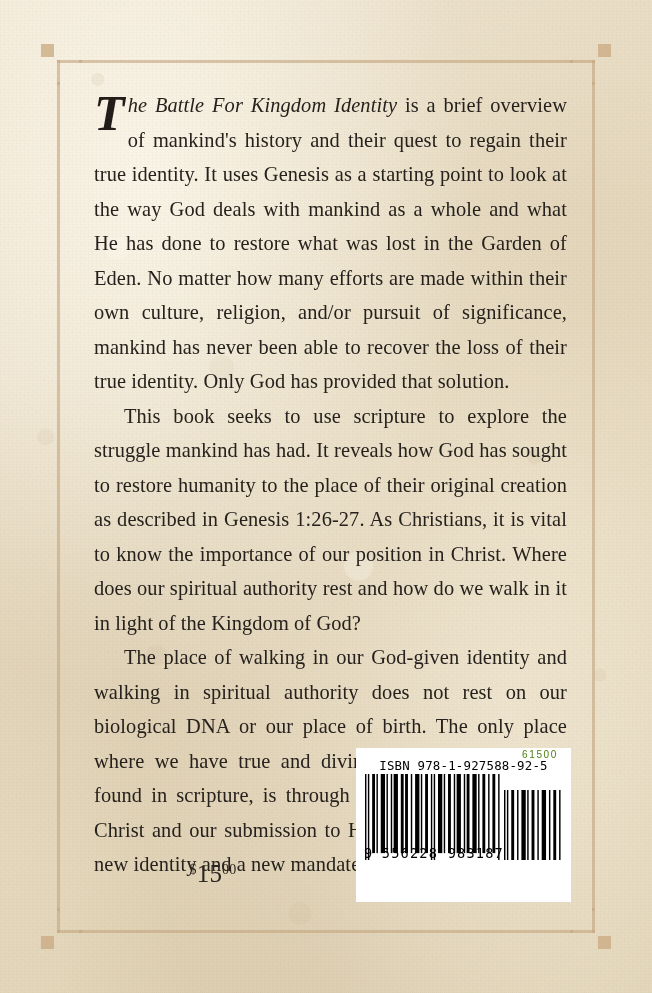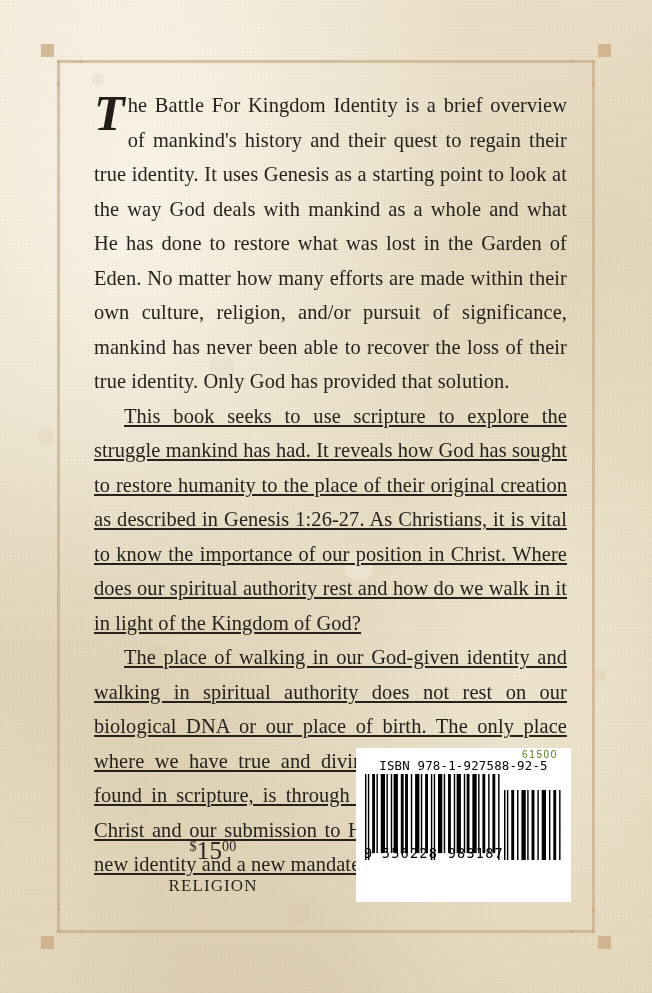--- a/index.html
+++ b/index.html
@@ -112,33 +112,33 @@
     right: 85px;
     top: 88px;
     color: #26211c;
     font-size: 20.4px;
     line-height: 34.5px;
     text-align: justify;
     text-justify: inter-word;
     letter-spacing: 0.1px;
   }
   .blurb p { margin: 0; }
-  .blurb p + p { text-indent: 30px; text-decoration: underline; }
+  .blurb p + p { text-indent: 30px; }
 
   .dropcap {
     float: left;
     font-size: 50px;
     line-height: 0.86;
     padding: 2px 2px 0 0;
     margin: 2px 1px -4px 0;
     font-style: italic;
     font-weight: bold;
     color: #221d18;
   }
-  .title-italic { }
+  .title-italic { font-style: italic; }
 
   
   .bottom {
     position: absolute;
     left: 94px;
     right: 85px;
     bottom: 72px;
     height: 146px;
   }
 
@@ -283,21 +283,20 @@
   <div class="blurb">
     <p><span class="dropcap">T</span><span class="title-italic">he Battle For Kingdom Identity</span><span> is a brief overview of mankind's history and their quest to regain their true identity. It uses Genesis as a starting point to look at the way God deals with mankind as a whole and what He has done to restore what was lost in the Garden of Eden. No matter how many efforts are made within their own culture, religion, and/or pursuit of significance, mankind has never been able to recover the loss of their true identity. Only God has provided that solution.</span></p>
     <p>This book seeks to use scripture to explore the struggle mankind has had. It reveals how God has sought to restore humanity to the place of their original creation as described in Genesis 1:26-27. As Christians, it is vital to know the importance of our position in Christ. Where does our spiritual authority rest and how do we walk in it in light of the Kingdom of God?</p>
     <p>The place of walking in our God-given identity and walking in spiritual authority does not rest on our biological DNA or our place of birth. The only place where we have true and divine spiritual authority, as found in scripture, is through our being born again in Christ and our submission to Him. In Christ we have a new identity and a new mandate to fulfill.</p>
   </div>
 
   <div class="bottom">
 
     <div class="pricebox">
       <div class="price"><span class="cur">$</span><span>15</span><span class="cents">00</span></div>
-      <div class="genre">RELIGION</div>
     </div>
 
     <div class="barcode-box">
       <div class="isbn-text">ISBN 978-1-927588-92-5</div>
       <div class="addon-digits">61500</div>
 
       <div class="bc-row">
 
         <div class="bc-main">
           <svg class="bars" viewBox="0 0 190 100" preserveAspectRatio="none">

